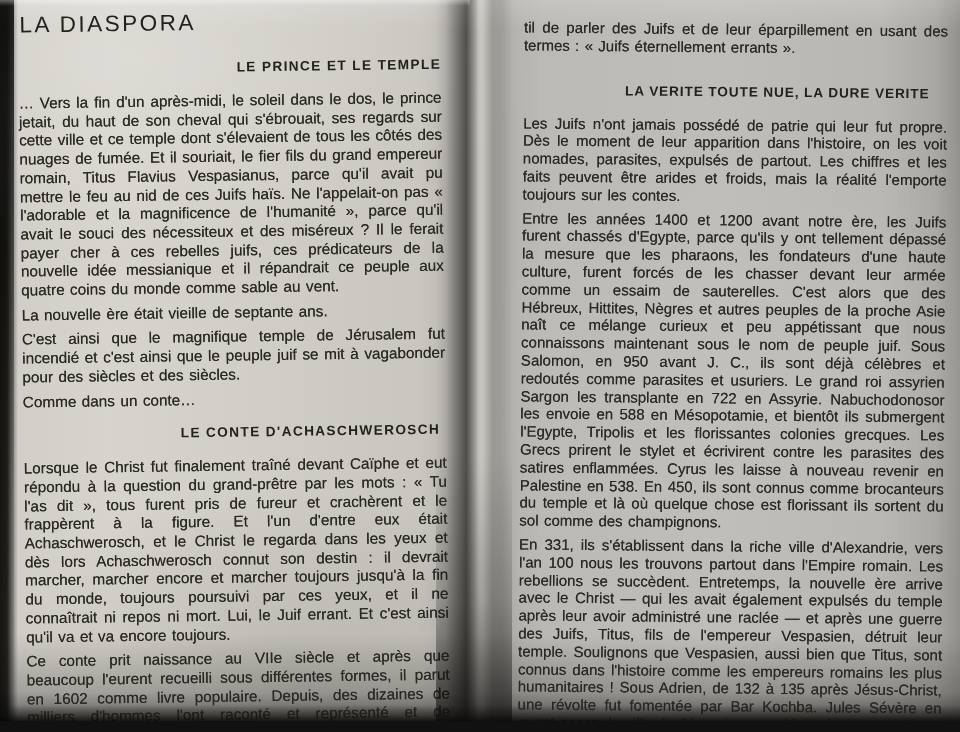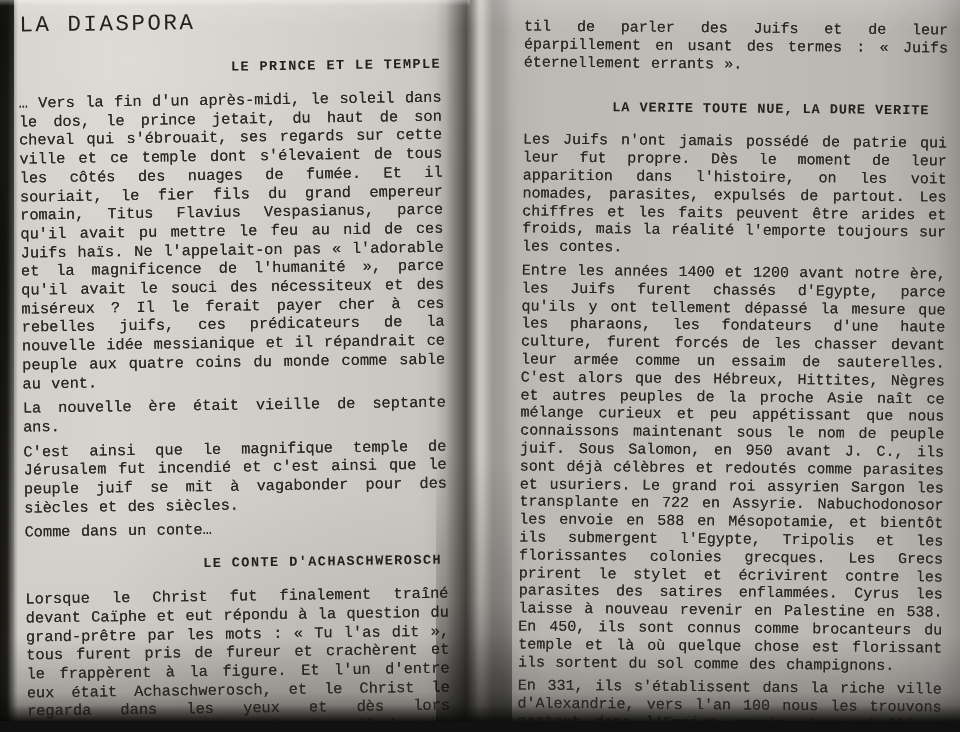--- a/index.html
+++ b/index.html
@@ -1,20 +1,20 @@
 <!DOCTYPE html>
 <html lang="fr"><head>
 <meta charset="utf-8">
 <style>
   html,body{margin:0;padding:0;background:#111;}
   .scan{
     position:relative;
     width:960px;height:721px;
     overflow:hidden;
-    font-family:Liberation Mono, monospace;
+    font-family:Liberation Sans, sans-serif;
     color:#2a2823;
     background:
       
       linear-gradient(180deg, rgba(255,255,255,.16) 0%, rgba(255,255,255,0) 4%,
         rgba(0,0,0,0) 88%, rgba(0,0,0,.22) 96%, rgba(0,0,0,.5) 99.3%, rgba(0,0,0,.62) 100%),
       
       linear-gradient(90deg,
         #181815 0px, #23221f 7px, #7e7c76 12px, #d2cfc8 18px,
         #d7d4cd 110px, #d0cdc6 280px, #c9c6bf 420px,
         #bdbab4 446px, #8a8882 458px, #6f6d68 466px, #9d9b95 474px,

